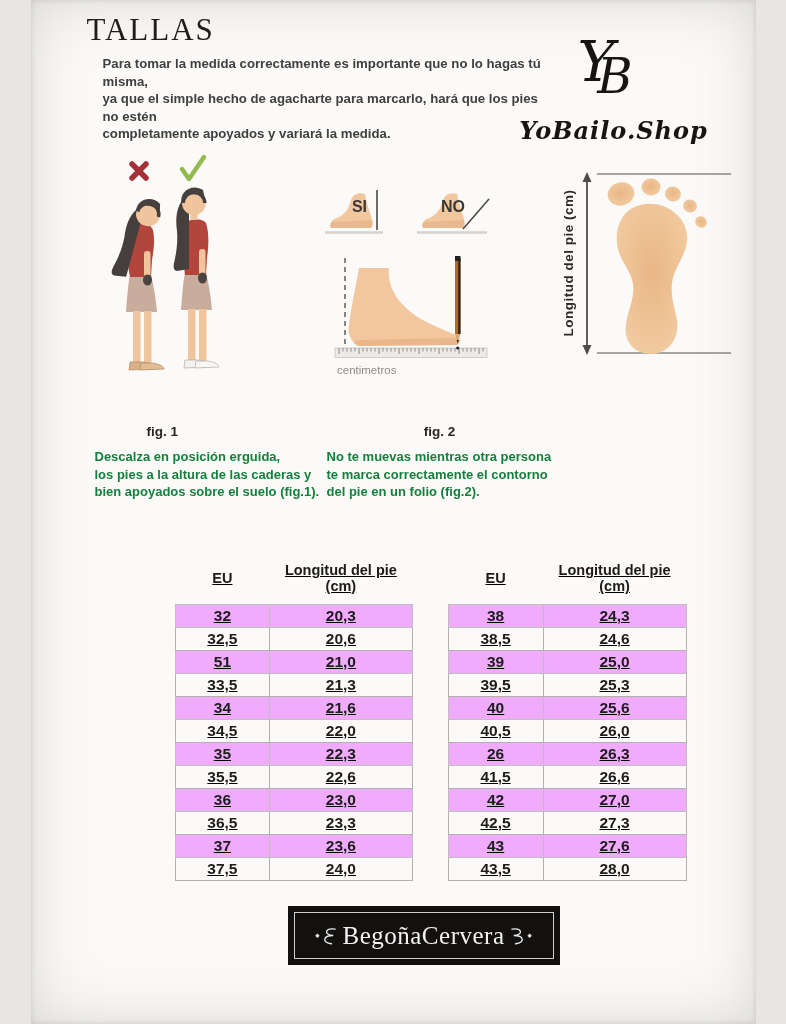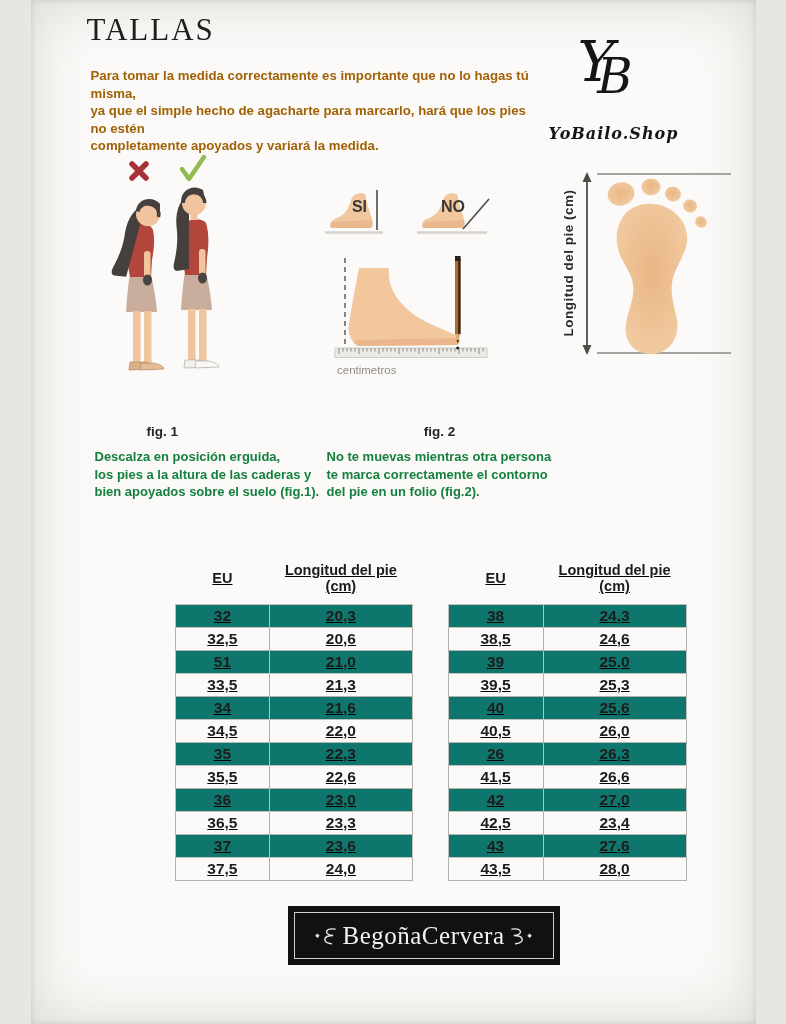--- a/index.html
+++ b/index.html
@@ -10,31 +10,31 @@
     background:#fbfaf8; overflow:hidden;
     box-shadow: inset 0 0 60px rgba(120,115,108,.25), inset 0 0 6px rgba(120,115,108,.25);
   }
   
   .title {
     position:absolute; left:56px; top:12px;
     font-family:"Liberation Serif","DejaVu Serif",serif;
     font-size:31px; font-weight:400; letter-spacing:2px; color:#1f1e1d;
   }
   .intro {
-    position:absolute; left:60px; top:55px; width:444px;
-    font-size:13.2px; line-height:17.5px; color:#a16207;
-    white-space:pre-line; font-weight:600;margin-top:12px;
+    position:absolute; left:72px; top:55px; width:444px;
+    font-size:13.2px; line-height:17.5px; color:#404040;
+    white-space:pre-line; font-weight:600;
   }
   .brand { position:absolute; left:488px; top:34px; width:190px; text-align:center; color:#161514; }
   .monogram { font-family:"DejaVu Serif",serif; font-style:italic; line-height:1; height:70px; }
   .mono-y { font-size:56px; }
   .mono-b { font-size:48px; position:relative; left:-17px; top:12px; }
   .brand-name {
     font-family:"DejaVu Serif",serif; font-style:italic; font-weight:700;
-    font-size:16px; letter-spacing:1px; margin-top:20px;
+    font-size:24px; letter-spacing:1px; margin-top:12px;
   }
   
   .figsvg { position:absolute; }
   #fig1-svg { left:70px; top:153px; }
   #fig2-svg { left:288px; top:182px; }
   #fig3-svg { left:532px; top:160px; }
   
   .caption { position:absolute; top:424px; color:#262524; }
   .caption .fig-label { text-align:center; font-size:13.5px; font-weight:600; margin-bottom:9px; }
   .caption .fig-text { font-size:13px; line-height:17.5px; white-space:pre-line; font-weight:600; color:#15803d; }
@@ -50,21 +50,21 @@
   #table-right { left:417px; width:239px; }
   .size-table th {
     font-size:14.5px; font-weight:700; color:#1d1c1b;
     padding:6px 0 10px 0; text-align:center;
   }
   .size-table th:first-child { width:40%; }
   .size-table td {
     height:22px; font-size:15.5px; font-weight:600; color:#1d1c1b;
     text-align:center; border:1px solid #b3b1ae; line-height:22px;
   }
-  .size-table tr.gray td { background:#0f766e; border-color:#c0bfbd; }
+  .size-table tr.gray td { background:#f0abfc; border-color:#c0bfbd; }
   
   .footer-logo {
     position:absolute; left:257px; top:906px; width:272px; height:59px;
     background:#121110; display:flex; align-items:center; justify-content:center; gap:7px;text-align:right;
   }
   .footer-logo .inner-border {
     position:absolute; inset:6px; border:1px solid #cfcfcf; pointer-events:none;
   }
   .footer-brand {
     font-family:"Liberation Serif","DejaVu Serif",serif;
@@ -313,21 +313,21 @@
         <tr class="white">
           <td>41,5</td>
           <td>26,6</td>
         </tr>
         <tr class="gray">
           <td>42</td>
           <td>27,0</td>
         </tr>
         <tr class="white">
           <td>42,5</td>
-          <td>23,4</td>
+          <td>27,3</td>
         </tr>
         <tr class="gray">
           <td>43</td>
           <td>27,6</td>
         </tr>
         <tr class="white">
           <td>43,5</td>
           <td>28,0</td>
         </tr>
       </tbody>

